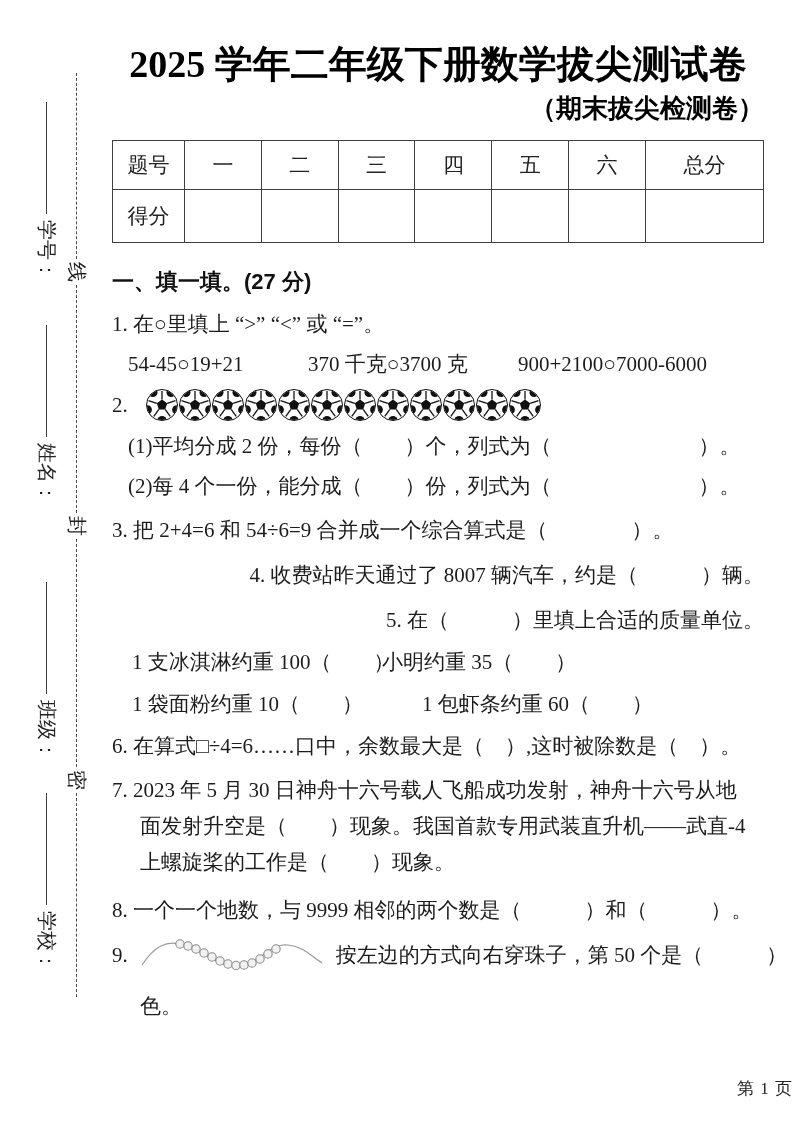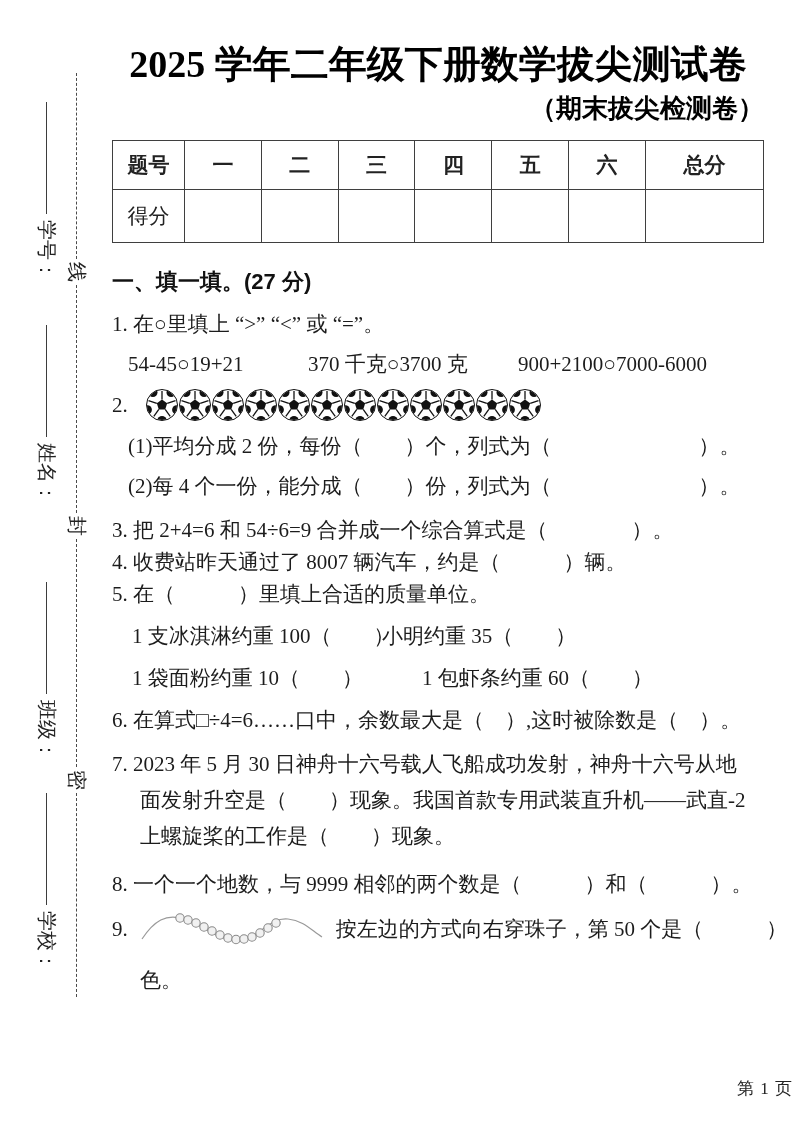--- a/index.html
+++ b/index.html
@@ -32,32 +32,32 @@
   }
   .subtitle { text-align:right; font-size:26px; font-weight:bold; line-height:38px; color:#000; }
 
   table.score {
     width:652px; border-collapse:collapse; margin-top:12px;
     font-size:21px; color:#222; table-layout:fixed;
   }
   table.score th, table.score td {
     border:1px solid #3f3f3f; font-weight:normal; text-align:center; padding:0;
   }
-  table.score tr.hdr  th { height:48px;font-weight:bold; }
+  table.score tr.hdr  th { height:48px; }
   table.score tr.body td { height:52px; }
   col.c-first { width:72px; } col.c-last { width:118px; }
 
   .sec-heading {
     margin-top:24px; font-size:22px; font-weight:bold; color:#111;
     font-family:"Liberation Sans","DejaVu Sans",sans-serif; white-space:nowrap;
   }
 
   .line { font-size:21px; line-height:26px; white-space:nowrap; color:#1c1c1c; }
   .mt14 { margin-top:14px; } .mt12 { margin-top:12px; } .mt16 { margin-top:16px; }
-  .mt18 { margin-top:18px; } .mt19 { margin-top:6px; } .mt22 { margin-top:22px; }
+  .mt18 { margin-top:18px; } .mt19 { margin-top:19px;text-align:right; } .mt22 { margin-top:22px; }
   .mt10 { margin-top:10px; }
 
   .row3a { display:grid; grid-template-columns:160px 205px 1fr; padding-left:28px; }
   .row3b { display:grid; grid-template-columns:180px 210px 1fr; padding-left:16px; }
   .row2a { display:grid; grid-template-columns:250px 1fr; padding-left:20px; }
   .row2b { display:grid; grid-template-columns:290px 1fr; padding-left:20px; }
   .indent { padding-left:16px; }
   .indent28 { padding-left:28px; }
 
   .balls-row { display:flex; align-items:center; }
@@ -400,21 +400,21 @@
       <span>1 支冰淇淋约重 100（　　）</span>
       <span>小明约重 35（　　）</span>
     </div>
     <div class="line mt16 row2b">
       <span>1 袋面粉约重 10（　　）</span>
       <span>1 包虾条约重 60（　　）</span>
     </div>
     <div class="line mt16">6. 在算式□÷4=6……口中，余数最大是（　）,这时被除数是（　）。</div>
 
     <div class="line mt18">7. 2023 年 5 月 30 日神舟十六号载人飞船成功发射，神舟十六号从地</div>
-    <div class="line mt10 indent28">面发射升空是（　　）现象。我国首款专用武装直升机——武直-2</div>
+    <div class="line mt10 indent28">面发射升空是（　　）现象。我国首款专用武装直升机——武直-4</div>
     <div class="line mt10 indent28">上螺旋桨的工作是（　　）现象。</div>
 
     <div class="line mt22">8. 一个一个地数，与 9999 相邻的两个数是（　　　）和（　　　）。</div>
 
     <div class="line mt10 beads-row">
       <span>9.</span>
       <svg class="bsvg" width="190" height="44" viewBox="0 0 190 44">
         <path d="M6,32 C18,14 30,6 48,12 C70,19 80,34 102,33 C124,32 132,10 152,12 C168,13.5 176,24 186,30" fill="none" stroke="#9a9a9a" stroke-width="1.2"></path>
         <g id="bead-group" fill="#f1f1f1" stroke="#8a8a8a" stroke-width="1.1">
             <circle cx="44" cy="11" r="4.2"></circle>

